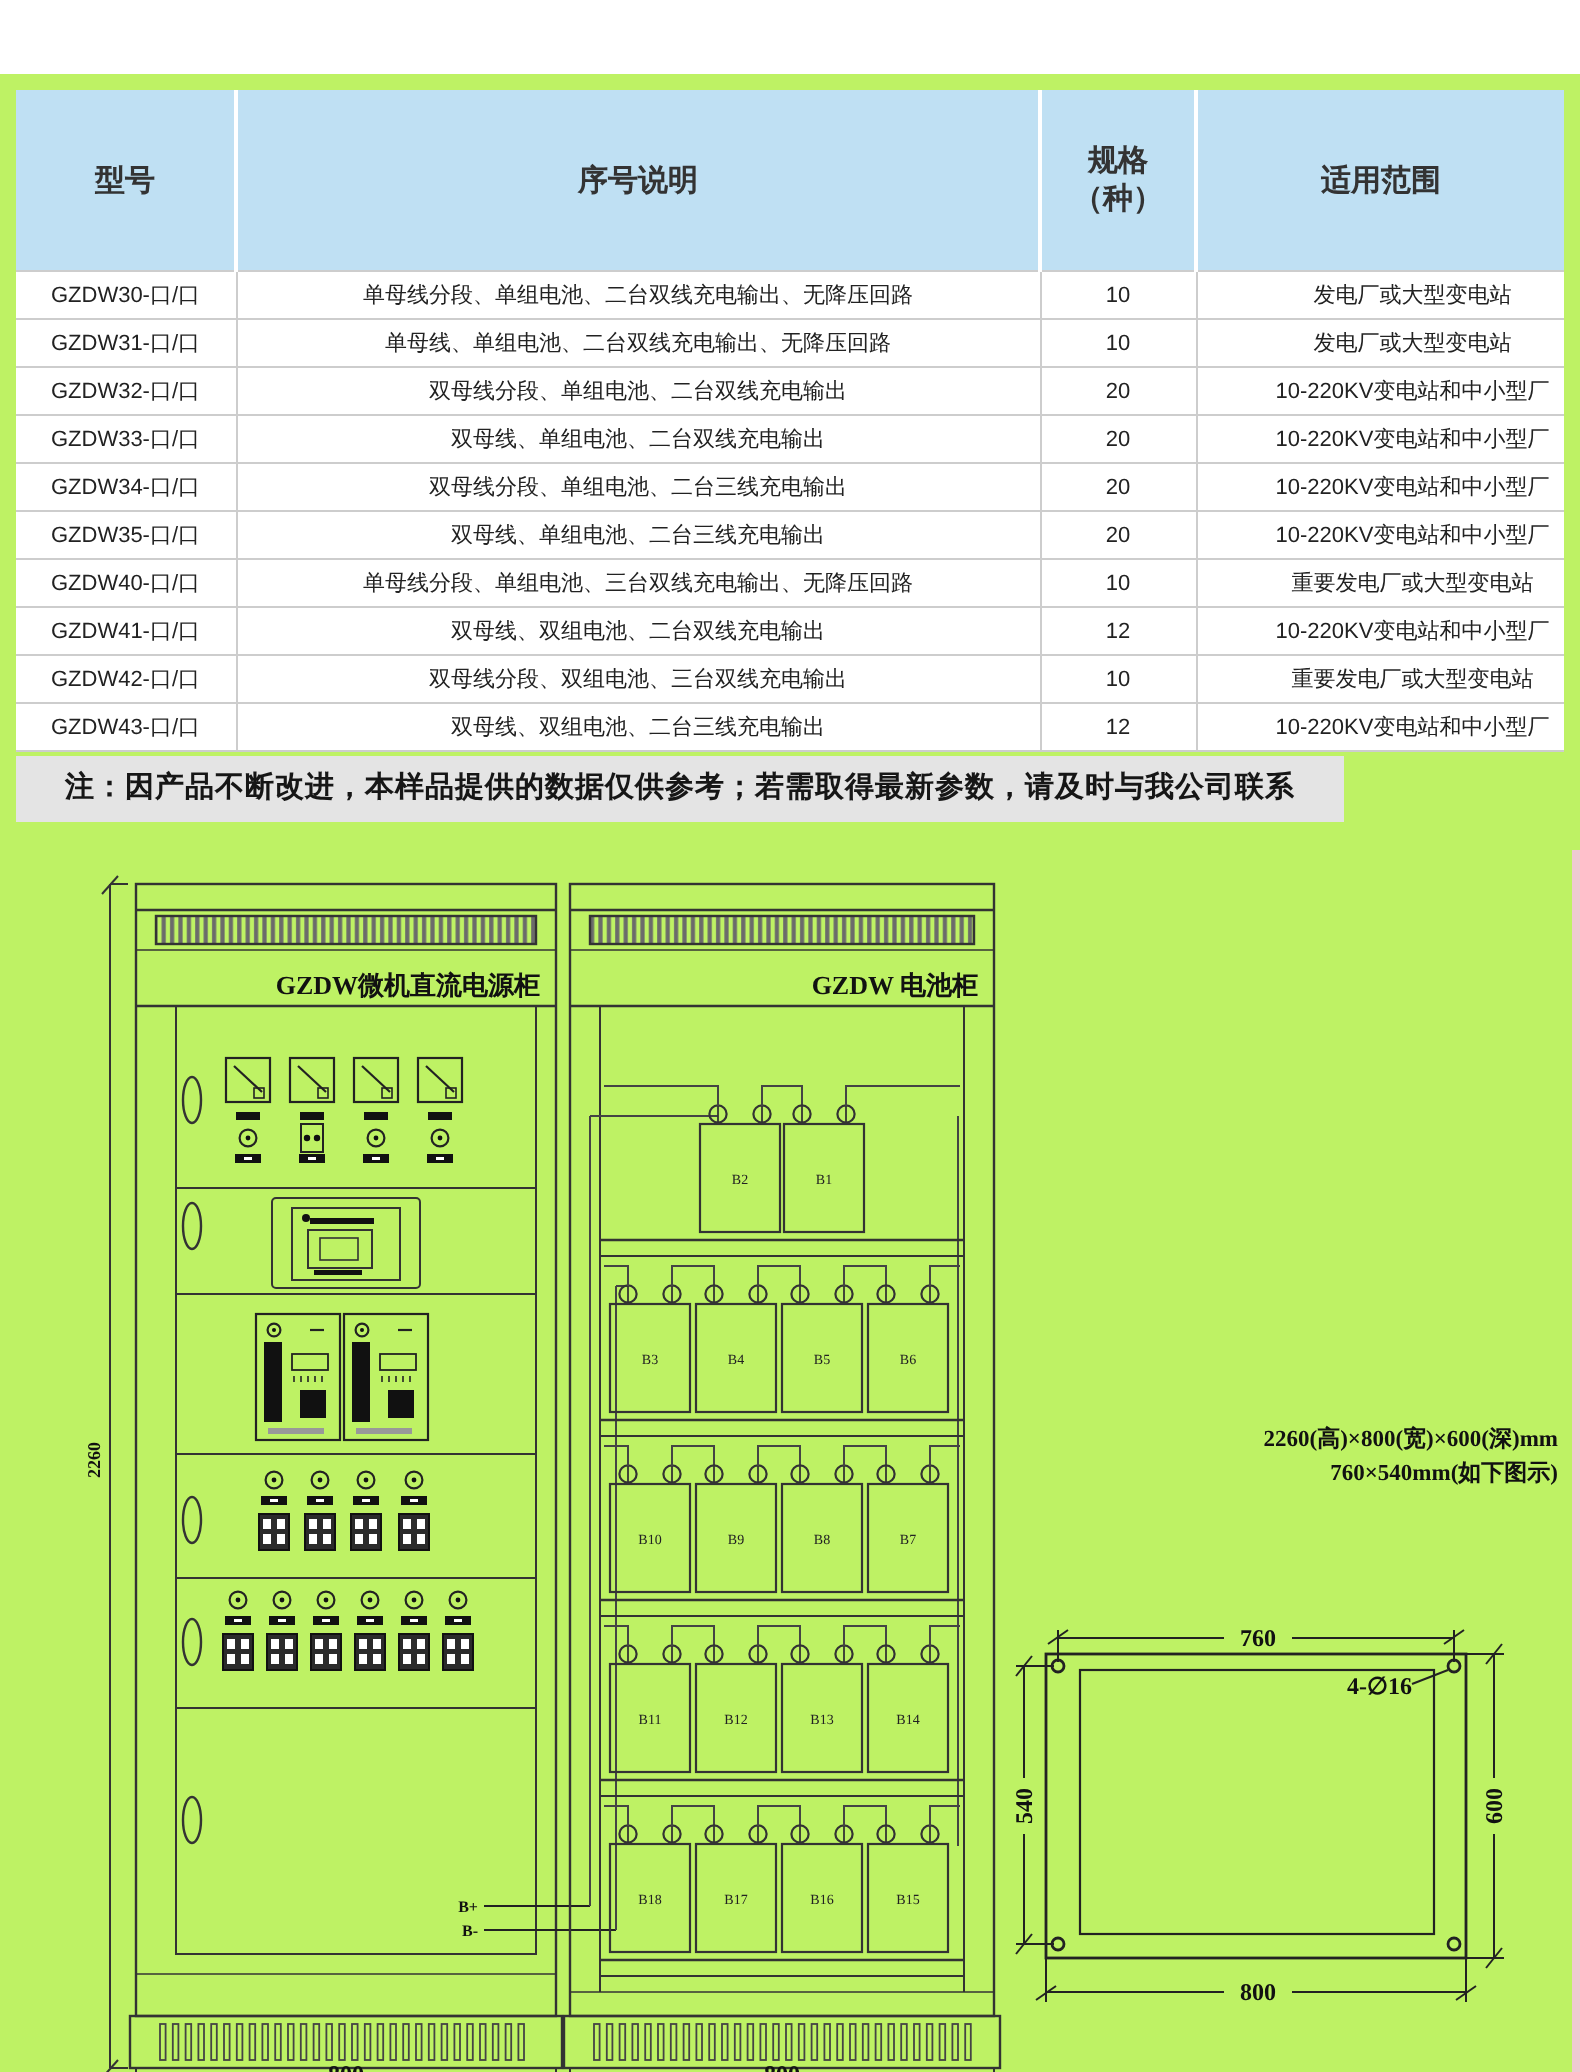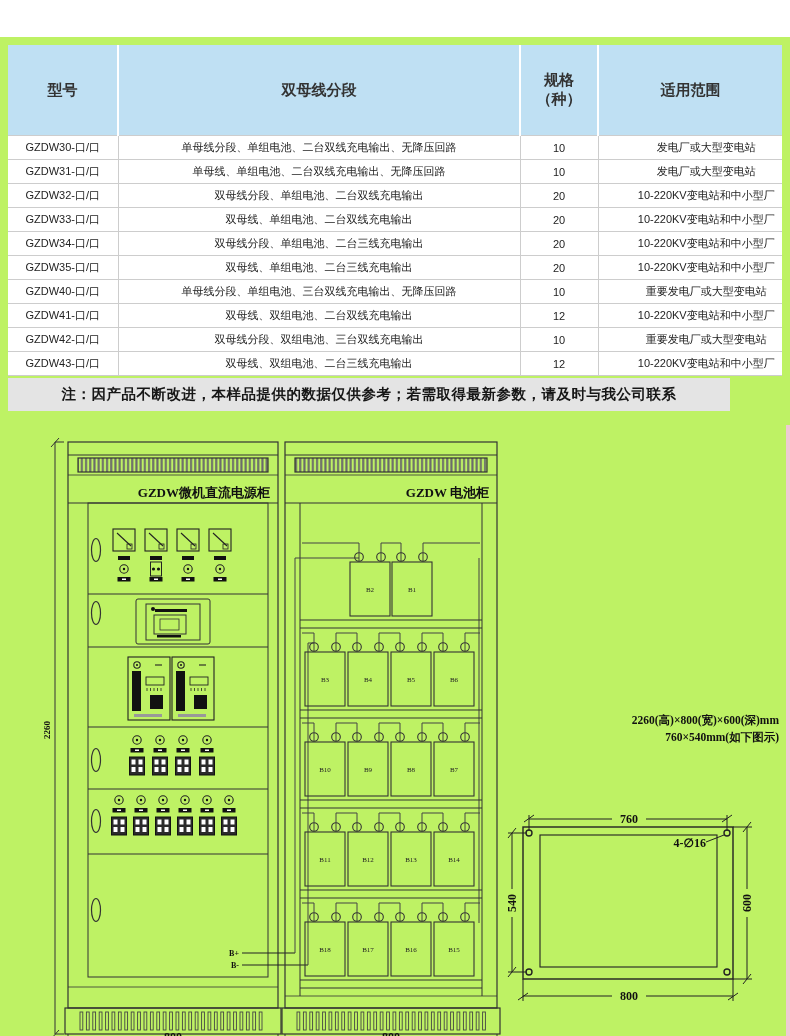--- a/index.html
+++ b/index.html
@@ -22,21 +22,21 @@
   .spec-table th:first-child{border-left:none;}
   .spec-table td{
     height:23px;font-size:11px;color:#222;text-align:center;
     border:1px solid #cdcdcd;padding:0 2px;white-space:nowrap;overflow:hidden;
     background:#fff;
   }
   .spec-table td:first-child{border-left:none;}
   .spec-table td:last-child{border-right:none;padding-left:34px;}
   
   .note-bar{
-    position:absolute;top:341px;left:8px;width:722px;height:33px;
+    position:absolute;top:341px;left:8px;width:664px;height:33px;
     background:var(--note-bg,#e4e4e4);
     font-size:14.5px;font-weight:bold;color:#161616;
     text-align:center;line-height:33px;letter-spacing:.5px;
   }
   
   .diagram{position:absolute;top:386px;left:0;width:790px;height:650px;text-align:right;}
   .cab-title{font-family:"Liberation Serif",serif;font-weight:bold;font-size:13px;fill:#111;}
   .dim-text{font-family:"Liberation Serif",serif;font-weight:bold;font-size:12px;fill:#111;}
   .dim-small{font-family:"Liberation Serif",serif;font-weight:bold;font-size:9px;fill:#111;}
   .batt-label{font-family:"Liberation Serif",serif;font-size:7px;fill:#222;}
@@ -56,21 +56,21 @@
   <table class="spec-table">
     <colgroup>
       <col style="width:110px">
         <col style="width:402px">
         <col style="width:78px">
         <col style="width:184px">
     </colgroup>
     <thead>
         <tr id="table-head-row">
           <th>型号</th>
-          <th>双母线分段</th>
+          <th>序号说明</th>
           <th>规格（种）</th>
           <th>适用范围</th>
         </tr>
       </thead>
     <tbody id="table-body">
         <tr>
           <td>GZDW30-口/口</td>
           <td>单母线分段、单组电池、二台双线充电输出、无降压回路</td>
           <td>10</td>
           <td>发电厂或大型变电站</td>

